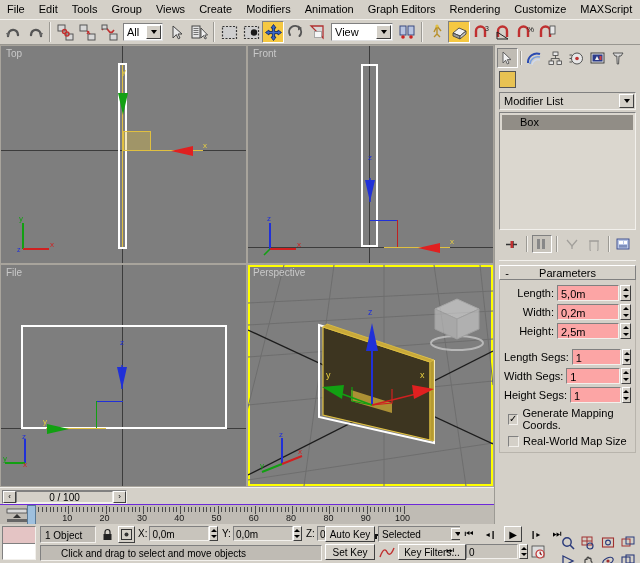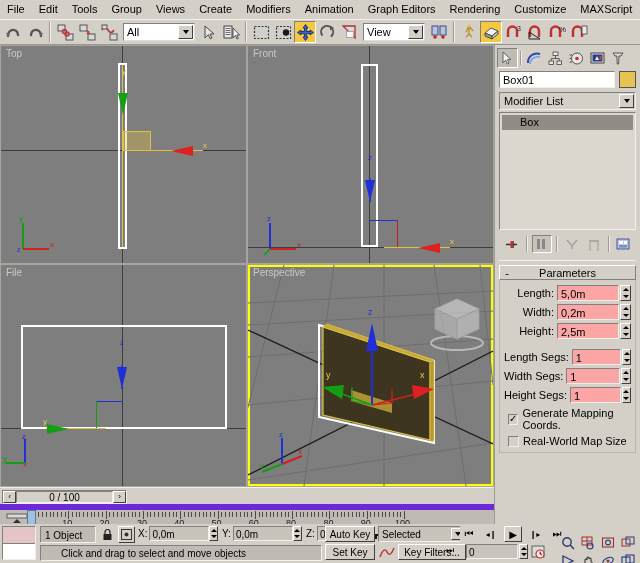--- a/index.html
+++ b/index.html
@@ -70,21 +70,21 @@
     width:13px;height:12px;background:#d4d0c8;
     border:1px solid #fff;border-right-color:#404040;border-bottom-color:#404040;
     display:flex;align-items:center;justify-content:center;font-size:8px;box-sizing:border-box;
   }
   .ts-val{width:97px;text-align:center;font-size:10px;background:#d4d0c8;height:12px;line-height:12px;
     border:1px solid #808080;border-right-color:#f2f0ec;border-bottom-color:#f2f0ec;box-sizing:border-box;}
 
   
   .trackbar{
     position:absolute;left:0;top:504px;width:520px;height:20px;
-    background:#bfbbb4;border-top:6px solid #6d28d9;overflow:hidden;
+    background:#bfbbb4;border-top:1px solid #6d28d9;overflow:hidden;
   }
   .tick{position:absolute;width:1px;background:#4a4a4a;}
   .ticklbl{position:absolute;font-size:9px;color:#1a1a1a;top:8px;}
   .timemarker{position:absolute;top:0;width:9px;height:20px;background:#9fc0de;border:1px solid #5a7a96;box-sizing:border-box;}
 
   
   .statusarea{position:absolute;left:0;top:524px;width:640px;height:48px;background:#d4d0c8;}
   .mini-listener{
     position:absolute;left:2px;top:2px;width:34px;height:34px;
     border:1px solid #808080;border-right-color:#f2f0ec;border-bottom-color:#f2f0ec;box-sizing:border-box;
@@ -232,21 +232,21 @@
       </svg>
     </div>
     <div class="tbtn">
       <svg width="19" height="19" viewBox="0 0 19 19">
         <rect x="10" y="11" width="7" height="6" fill="#d8d8d8" stroke="#555"></rect>
         <path d="M2 7 q3 -5 6 0 q3 5 6 0" stroke="#c03030" stroke-width="1.5" fill="none"></path>
         <rect x="2" y="2" width="5" height="4" fill="#d8d8d8" stroke="#555"></rect>
       </svg>
     </div>
 
-    <div class="tcombo" style="width:72px;justify-content:space-between;">
+    <div class="tcombo" style="width:40px;justify-content:space-between;">
       <div class="cv">All</div>
       <div class="arrowbox">
           <div class="dn-tri"></div>
         </div>
     </div>
 
     <div class="tbtn">
       <svg width="19" height="19" viewBox="0 0 19 19">
         <path d="M5 3 L5 15 L8.3 11.6 L10.3 15.8 L12 15 L10 11 L14 11 Z" fill="#e8e8e8" stroke="#444" stroke-width="1"></path>
       </svg>
@@ -834,21 +834,20 @@
         </svg>
       </div>
       <div class="cp-tab">
         <svg width="15" height="15" viewBox="0 0 15 15">
           <path d="M2 2 H12 L10 5 H8 L7.6 13 H6.2 L5.8 5 H4 Z" fill="#d8d8d8" stroke="#4a4a4a" stroke-width="0.9"></path>
         </svg>
       </div>
     </div>
 
     <div class="namerow">
-      <div class="namefield">Box01</div>
       <div class="colorswatch"></div>
     </div>
 
     <div class="modlist">
       <div class="cv">Modifier List</div>
       <div class="arrowbox">
           <div class="dn-tri"></div>
         </div>
     </div>
 

